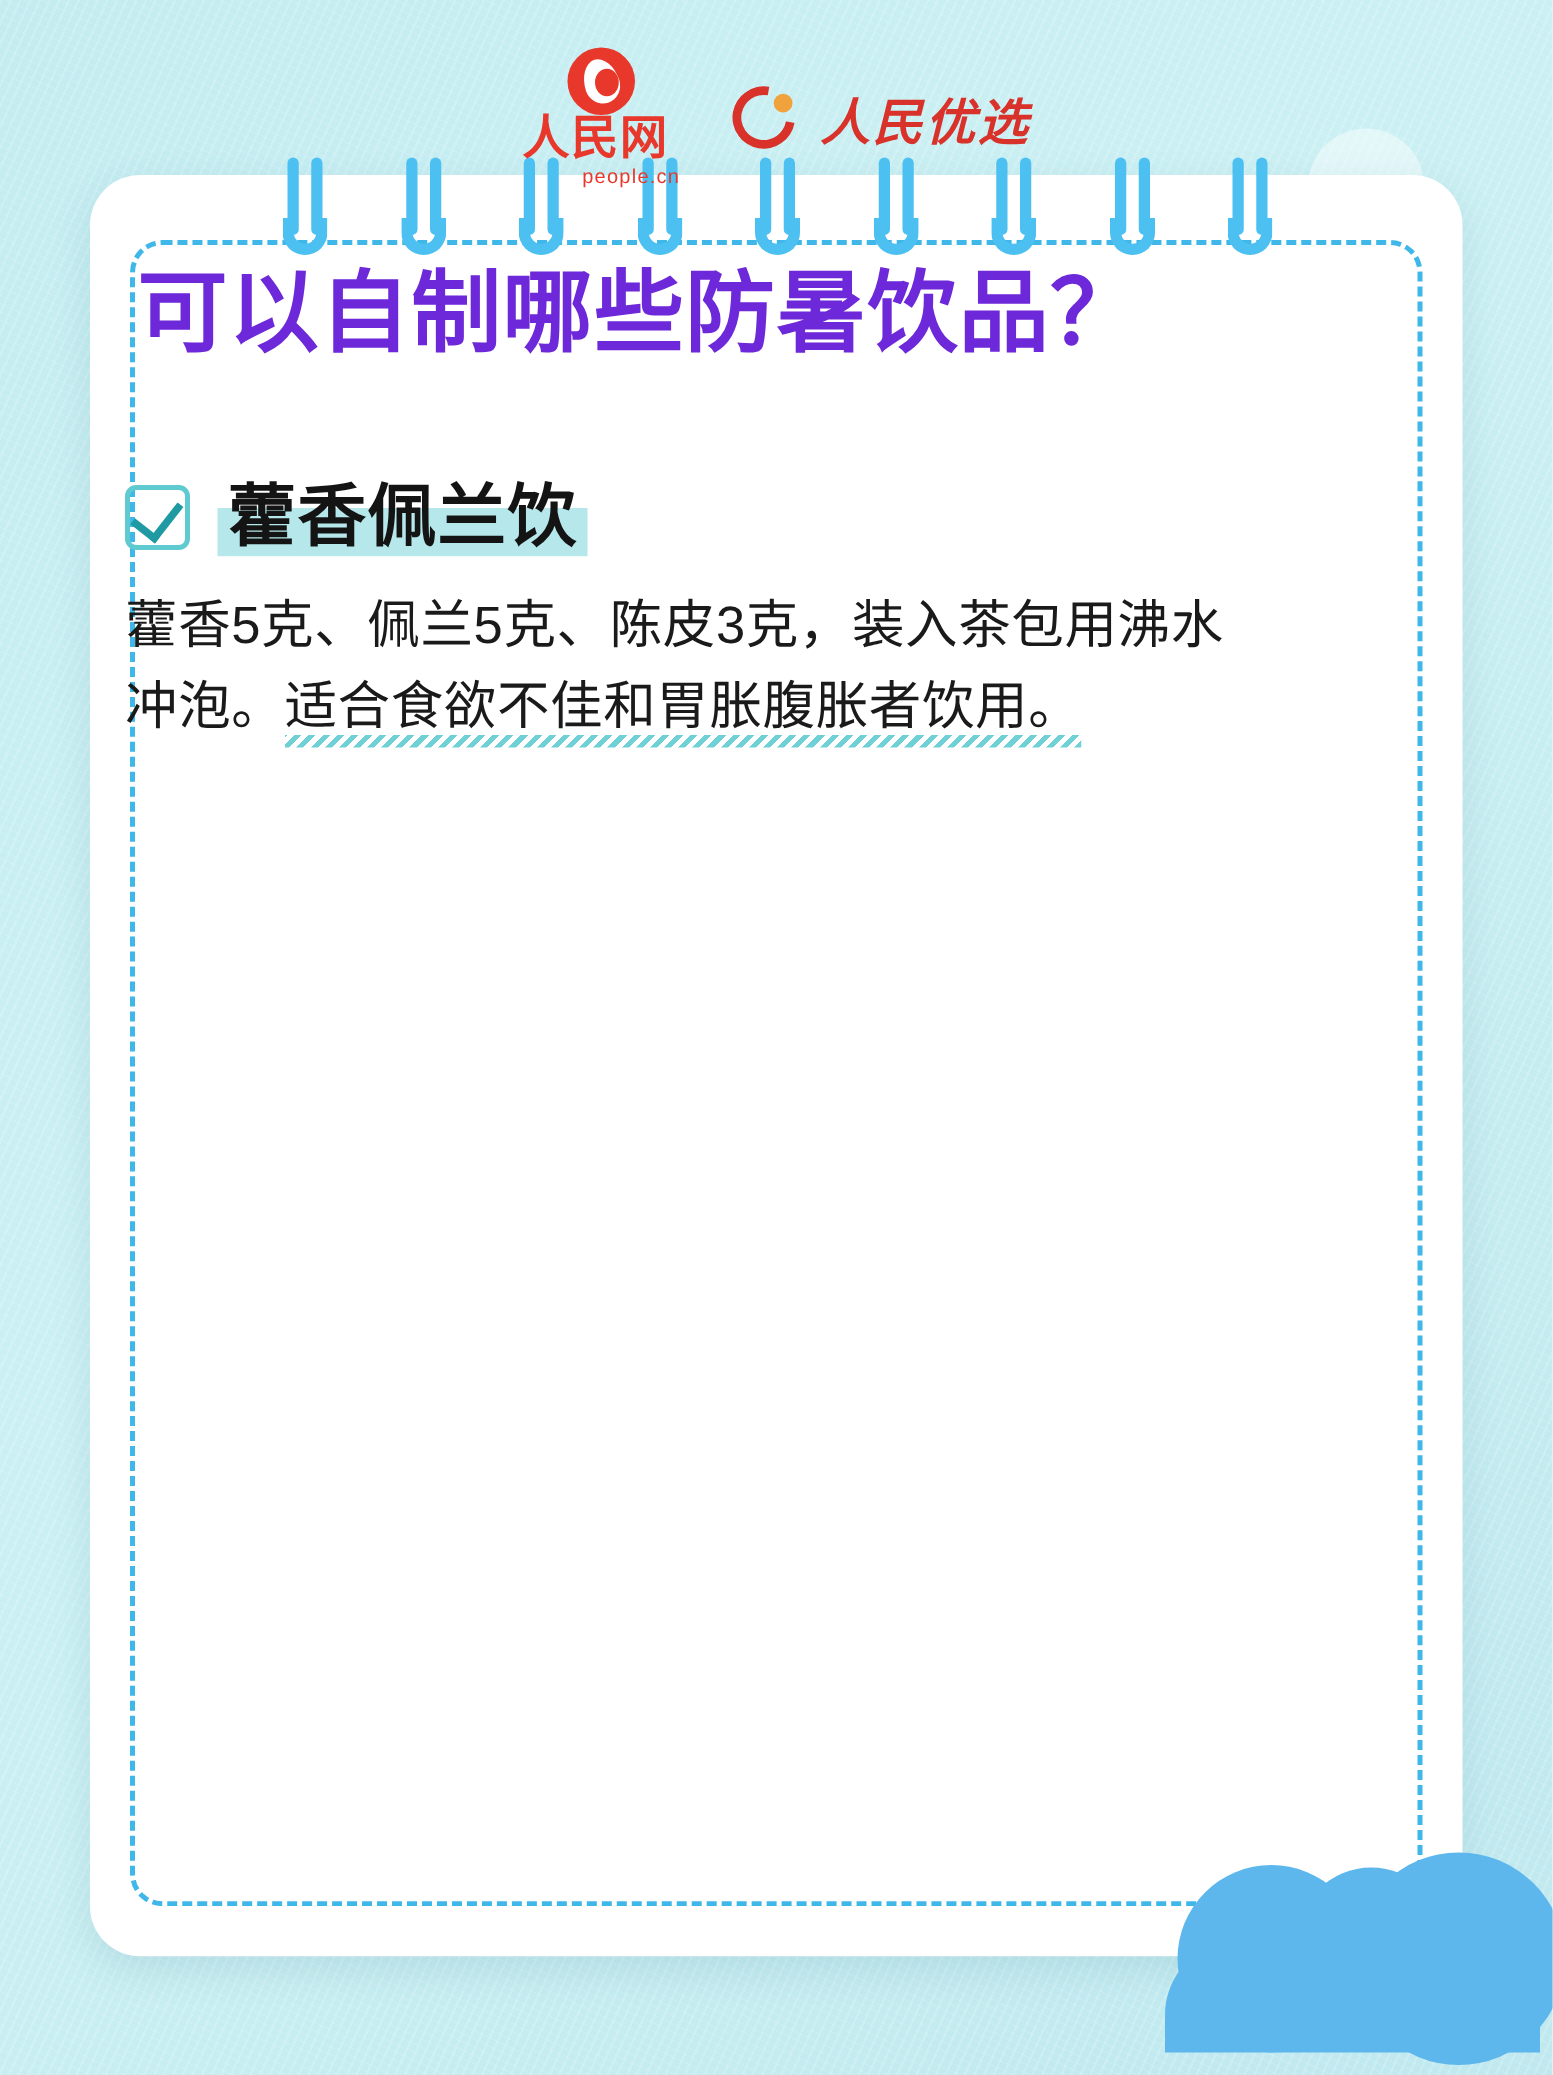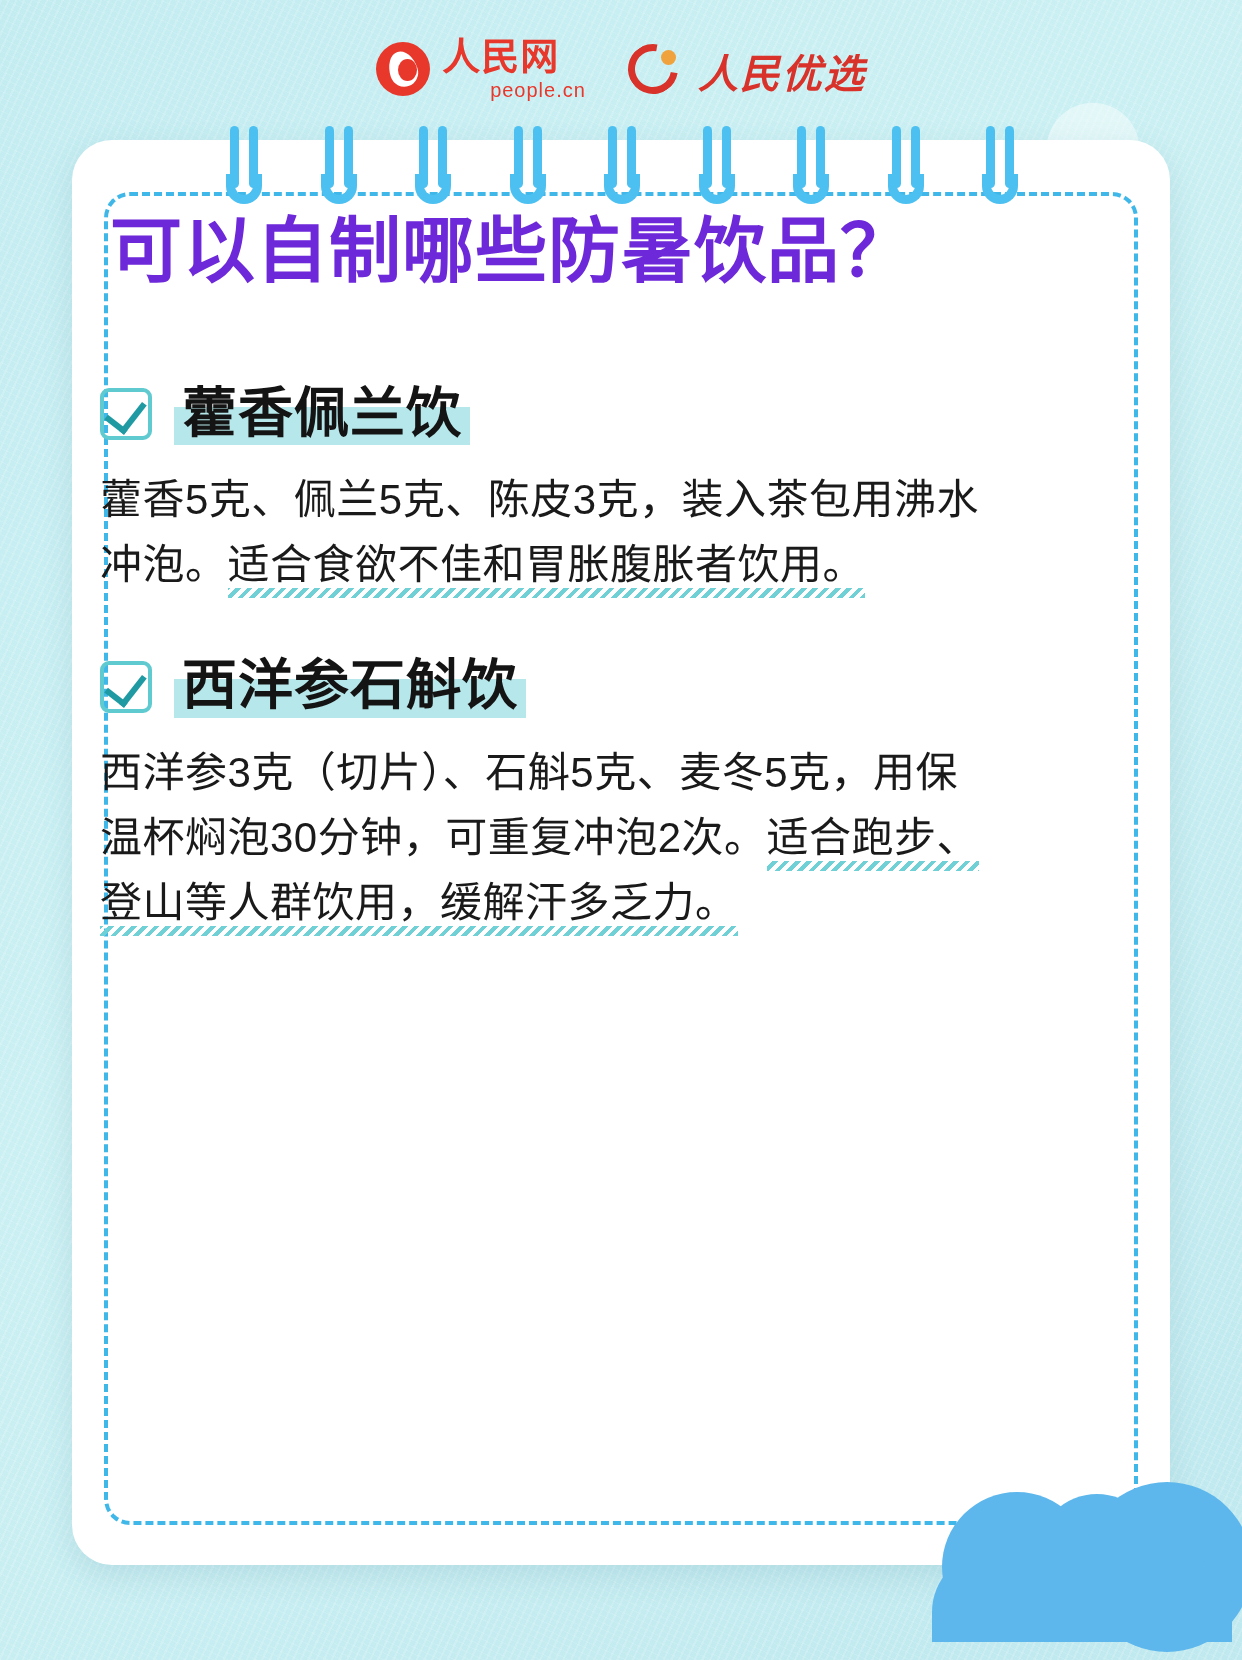--- a/index.html
+++ b/index.html
@@ -43,21 +43,21 @@
     width: 100%;
     display: flex;
     justify-content: center;
     align-items: center;
     gap: 42px;
     z-index: 6;
   }
   .logo-people {
     display: flex;
     align-items: center;
-    gap: 12px;
+    flex-direction: column;
   }
   .pc-mark {
     width: 54px;
     height: 54px;
     border-radius: 50%;
     background: #e8372b;
     position: relative;
     flex: none;
   }
   .pc-mark::after {
@@ -87,21 +87,21 @@
     flex-direction: column;
     line-height: 1;
   }
   .pc-cn {
     font-size: 38px;
     font-weight: bold;
     color: #e8372b;
     letter-spacing: 1px;
   }
   .pc-en {
-    font-size: 20px;
+    font-size: 16px;
     color: #e8372b;
     letter-spacing: 1px;
     margin-top: 4px;
     margin-left: 48px;
   }
   .logo-youxuan {
     display: flex;
     align-items: flex-end;
     gap: 20px;
   }
@@ -382,29 +382,20 @@
   <div class="section">
     <div class="sec-head">
       <span class="check"></span>
       <span class="sec-title">藿香佩兰饮</span>
     </div>
     <div class="body-text">
       <span>藿香5克、佩兰5克、陈皮3克，装入茶包用沸水冲泡。</span><span class="emph">适合食欲不佳和胃胀腹胀者饮用。</span>
     </div>
   </div>
 
-  <div class="section">
-    <div class="sec-head">
-      <span class="check"></span>
-      <span class="sec-title">西洋参石斛饮</span>
-    </div>
-    <div class="body-text">
-      <span>西洋参3克（切片）、石斛5克、麦冬5克，用保温杯焖泡30分钟，可重复冲泡2次。</span><span class="emph">适合跑步、登山等人群饮用，缓解汗多乏力。</span>
-    </div>
-  </div>
 
 </div>
 
 <div class="cloud">
   <div class="c c1"></div>
   <div class="c c2"></div>
   <div class="c c3"></div>
   <div class="base"></div>
 </div>
 

